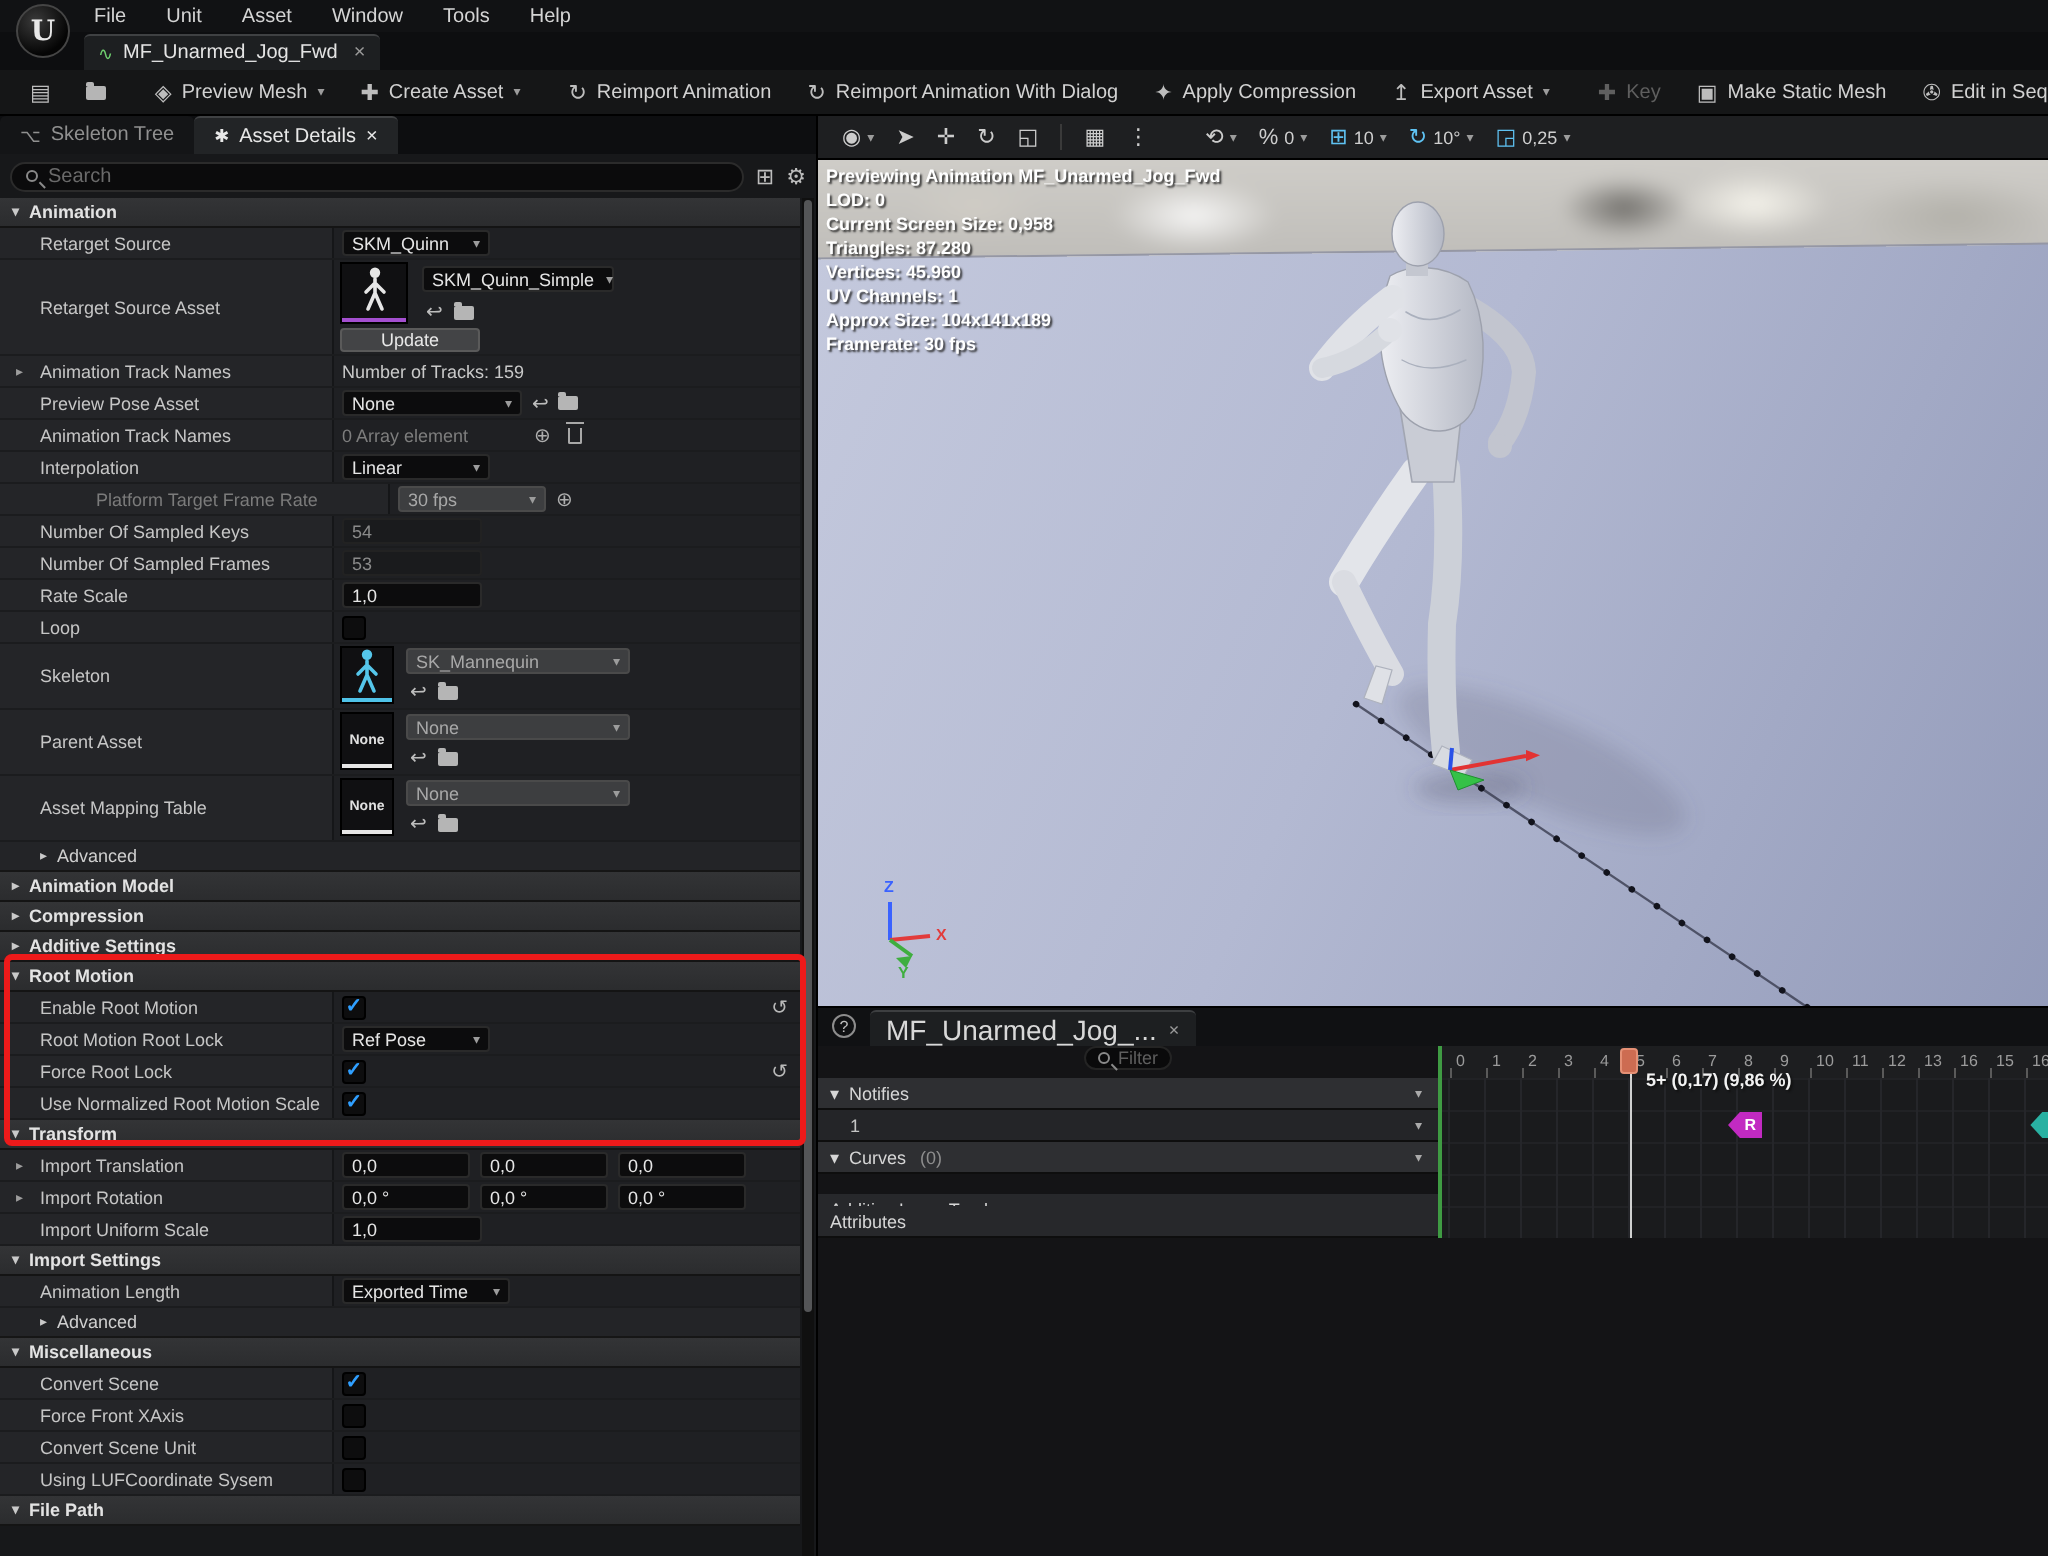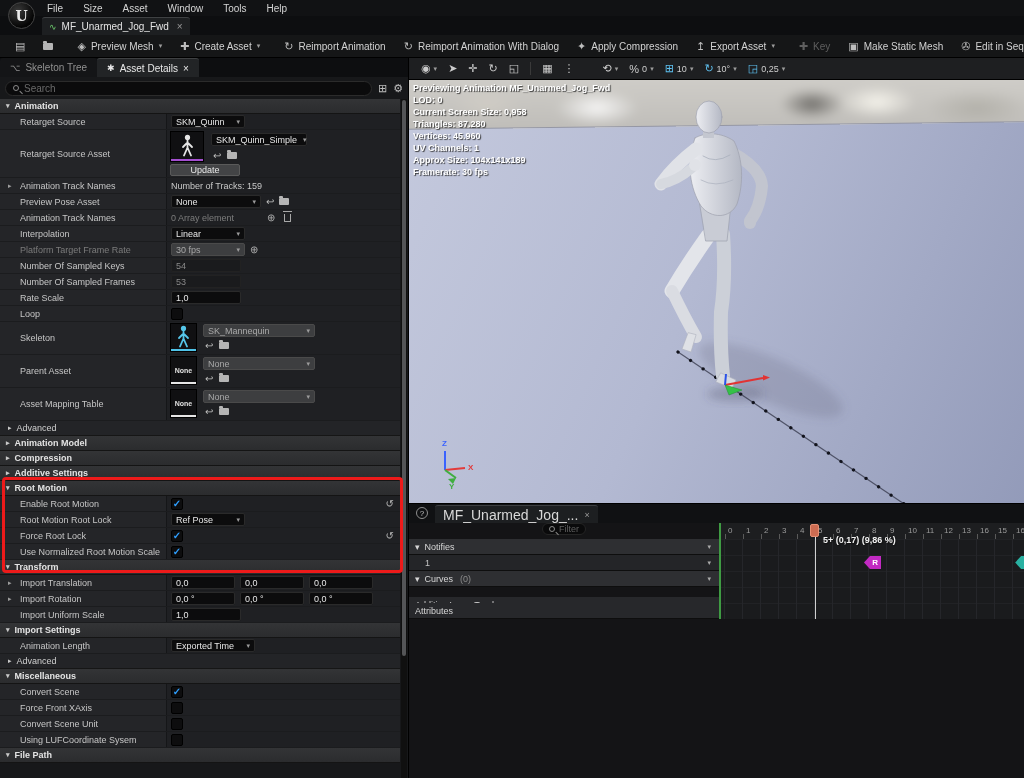--- a/index.html
+++ b/index.html
@@ -31,25 +31,25 @@
   .ptab.inactive { color:#909090; background:#141517; }
   .ptab.active { color:#e8e8e8; background:#222426; border-top:1px solid #3f4143; }
   .searchrow { position:absolute; left:0; top:19px; width:100%; height:22px; display:flex; align-items:center; padding:0 5px; gap:6px; background:#17181a; }
   .searchbox { flex:1; height:15px; background:#0b0b0c; border:1px solid #2b2b2b; border-radius:8px; display:flex; align-items:center; padding:0 7px; gap:5px; color:#6a6a6a; }
   .i-mag { width:6px; height:6px; border:1.4px solid #8a8a8a; border-radius:50%; position:relative; flex:0 0 auto; }
   .i-mag::after { content:''; position:absolute; left:5px; top:6px; width:4px; height:1.4px; background:#8a8a8a; transform:rotate(45deg); }
   .sr-ic { color:#bdbdbd; font-size:11px; }
   .rows { position:absolute; left:0; top:41px; width:400px; height:679px; overflow:hidden; }
   .cat { height:15px; background:linear-gradient(#333436,#2b2c2e); border-bottom:1px solid #141414; display:flex; align-items:center; gap:5px; padding-left:6px; font-weight:bold; font-size:9px; color:#e3e3e3; }
   .cat .caret, .sub .caret { font-size:7px; color:#c9c9c9; }
-  .sub { height:15px; background:#232427; border-bottom:1px solid #161616; display:flex; align-items:center; gap:5px; padding-left:8px; font-size:9px; color:#cfcfcf; }
+  .sub { height:15px; background:#232427; border-bottom:1px solid #161616; display:flex; align-items:center; gap:5px; padding-left:20px; font-size:9px; color:#cfcfcf; }
   .row { display:flex; border-bottom:1px solid #1b1c1e; background:#242528; }
   .row.h16 { height:16px; } .row.h33 { height:33px; } .row.h48 { height:48px; }
   .lbl { width:166px; display:flex; align-items:center; gap:4px; padding-left:20px; font-size:9px; color:#c6c6c6; position:relative; }
-  .lbl.dim { color:#7b7b7b; }
+  .lbl.dim { color:#7b7b7b;margin-left:28px; }
   .lbl .caret { position:absolute; left:8px; font-size:7px; color:#9d9d9d; }
   .val { flex:1; background:#1f2023; border-left:1px solid #151618; position:relative; display:flex; align-items:center; gap:5px; padding-left:4px; }
   .dd { height:13px; background:#0c0c0d; border:1px solid #2a2a2a; border-radius:2px; display:flex; align-items:center; justify-content:space-between; padding:0 4px; color:#e6e6e6; font-size:9px; }
   .dd.dis { background:#3d3e40; border-color:#4a4a4a; color:#a8a8a8; }
   .dd .car { margin-left:6px; }
   .numfield { height:13px; width:70px; background:#0c0c0d; border:1px solid #2a2a2a; border-radius:2px; color:#e6e6e6; font-size:9px; display:flex; align-items:center; padding-left:4px; }
   .numfield.dis { background:#1a1b1d; border-color:#222; color:#8a8a8a; }
   .chk { width:12px; height:12px; background:#0d0d0e; border:1px solid #000; border-radius:2px; color:#2f9fff; font-size:10px; line-height:10px; text-align:center; font-weight:bold; }
   .reset { position:absolute; right:6px; color:#b8b8b8; font-size:10px; }
   .dimtxt { color:#7d7d7d; font-size:9px; }
@@ -121,21 +121,21 @@
   .notify { position:absolute; width:17px; height:13px; z-index:6; display:flex; align-items:center; justify-content:flex-end; padding-right:3px; color:#fff; font-size:8px; font-weight:bold; clip-path:polygon(0 50%, 35% 0, 100% 0, 100% 100%, 35% 100%); }
 </style>
 </head>
 <body>
 
 <div class="app">
 
   <div class="logo">U</div>
   <div class="menubar" id="menubar">
       <span class="menu-item">File</span>
-      <span class="menu-item">Size</span>
+      <span class="menu-item">Unit</span>
       <span class="menu-item">Asset</span>
       <span class="menu-item">Window</span>
       <span class="menu-item">Tools</span>
       <span class="menu-item">Help</span>
     </div>
   <div class="tabrow">
     <div class="asset-tab">
       <span class="runner">∿</span>
       <span class="t-label">MF_Unarmed_Jog_Fwd</span>
       <span class="t-close">×</span>

